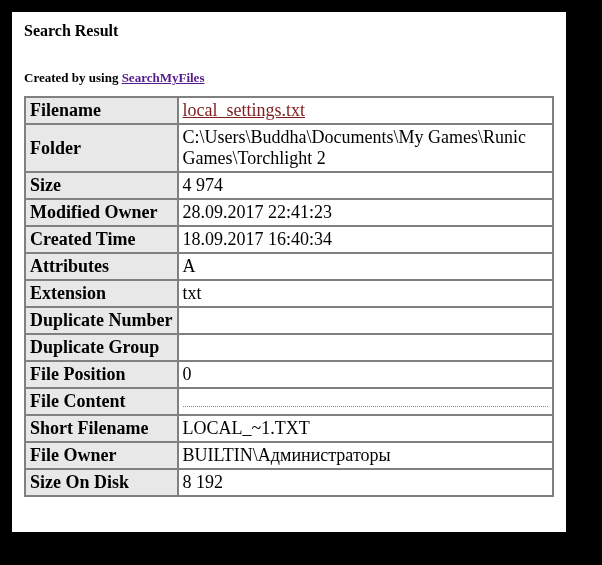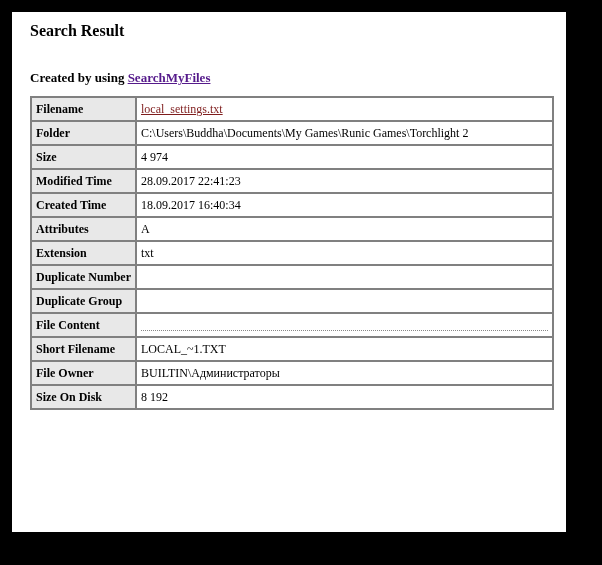--- a/index.html
+++ b/index.html
@@ -5,21 +5,21 @@
   body {
     margin: 0;
     padding: 0;
     background: #000;
     font-family: "Times New Roman", Times, serif;
     font-size: 13px;
   }
   .page {
     background: #fff;
     margin: 12px;
-    padding: 10px 12px 20px 18px;
+    padding: 10px 12px 20px 12px;
     width: 554px;
     min-height: 520px;
     box-sizing: border-box;
   }
   h3.title {
     margin: 0 0 30px 0;
     font-size: 16px;
     font-weight: bold;
   }
   .created-line {
@@ -36,21 +36,21 @@
     border-collapse: separate;
     border-spacing: 0;
     width: 100%;
     border: 1px solid #808080;
   }
   table.details td {
     border: 1px solid #808080;
     padding: 2px 4px;
     vertical-align: middle;
     height: 18px;
-    font-size: 12px;
+    font-size: 18px;
   }
   table.details td.label {
     background: #e8e8e8;
     font-weight: bold;
     white-space: nowrap;
     width: 1%;
   }
   table.details td.value {
     background: #fff;
   }
@@ -83,21 +83,21 @@
         </tr>
         <tr>
           <td class="label">Folder</td>
           <td class="value">C:\Users\Buddha\Documents\My Games\Runic Games\Torchlight 2</td>
         </tr>
         <tr>
           <td class="label">Size</td>
           <td class="value">4 974</td>
         </tr>
         <tr>
-          <td class="label">Modified Time</td>
+          <td class="label">Modified Owner</td>
           <td class="value">28.09.2017 22:41:23</td>
         </tr>
         <tr>
           <td class="label">Created Time</td>
           <td class="value">18.09.2017 16:40:34</td>
         </tr>
         <tr>
           <td class="label">Attributes</td>
           <td class="value">A</td>
         </tr>
@@ -105,20 +105,24 @@
           <td class="label">Extension</td>
           <td class="value">txt</td>
         </tr>
         <tr>
           <td class="label">Duplicate Number</td>
           <td class="value"></td>
         </tr>
         <tr>
           <td class="label">Duplicate Group</td>
           <td class="value"></td>
+        </tr>
+        <tr>
+          <td class="label">File Position</td>
+          <td class="value">0</td>
         </tr>
         <tr>
           <td class="label">File Content</td>
           <td class="value">
             <span class="dotted"></span>
           </td>
         </tr>
         <tr>
           <td class="label">Short Filename</td>
           <td class="value">LOCAL_~1.TXT</td>

